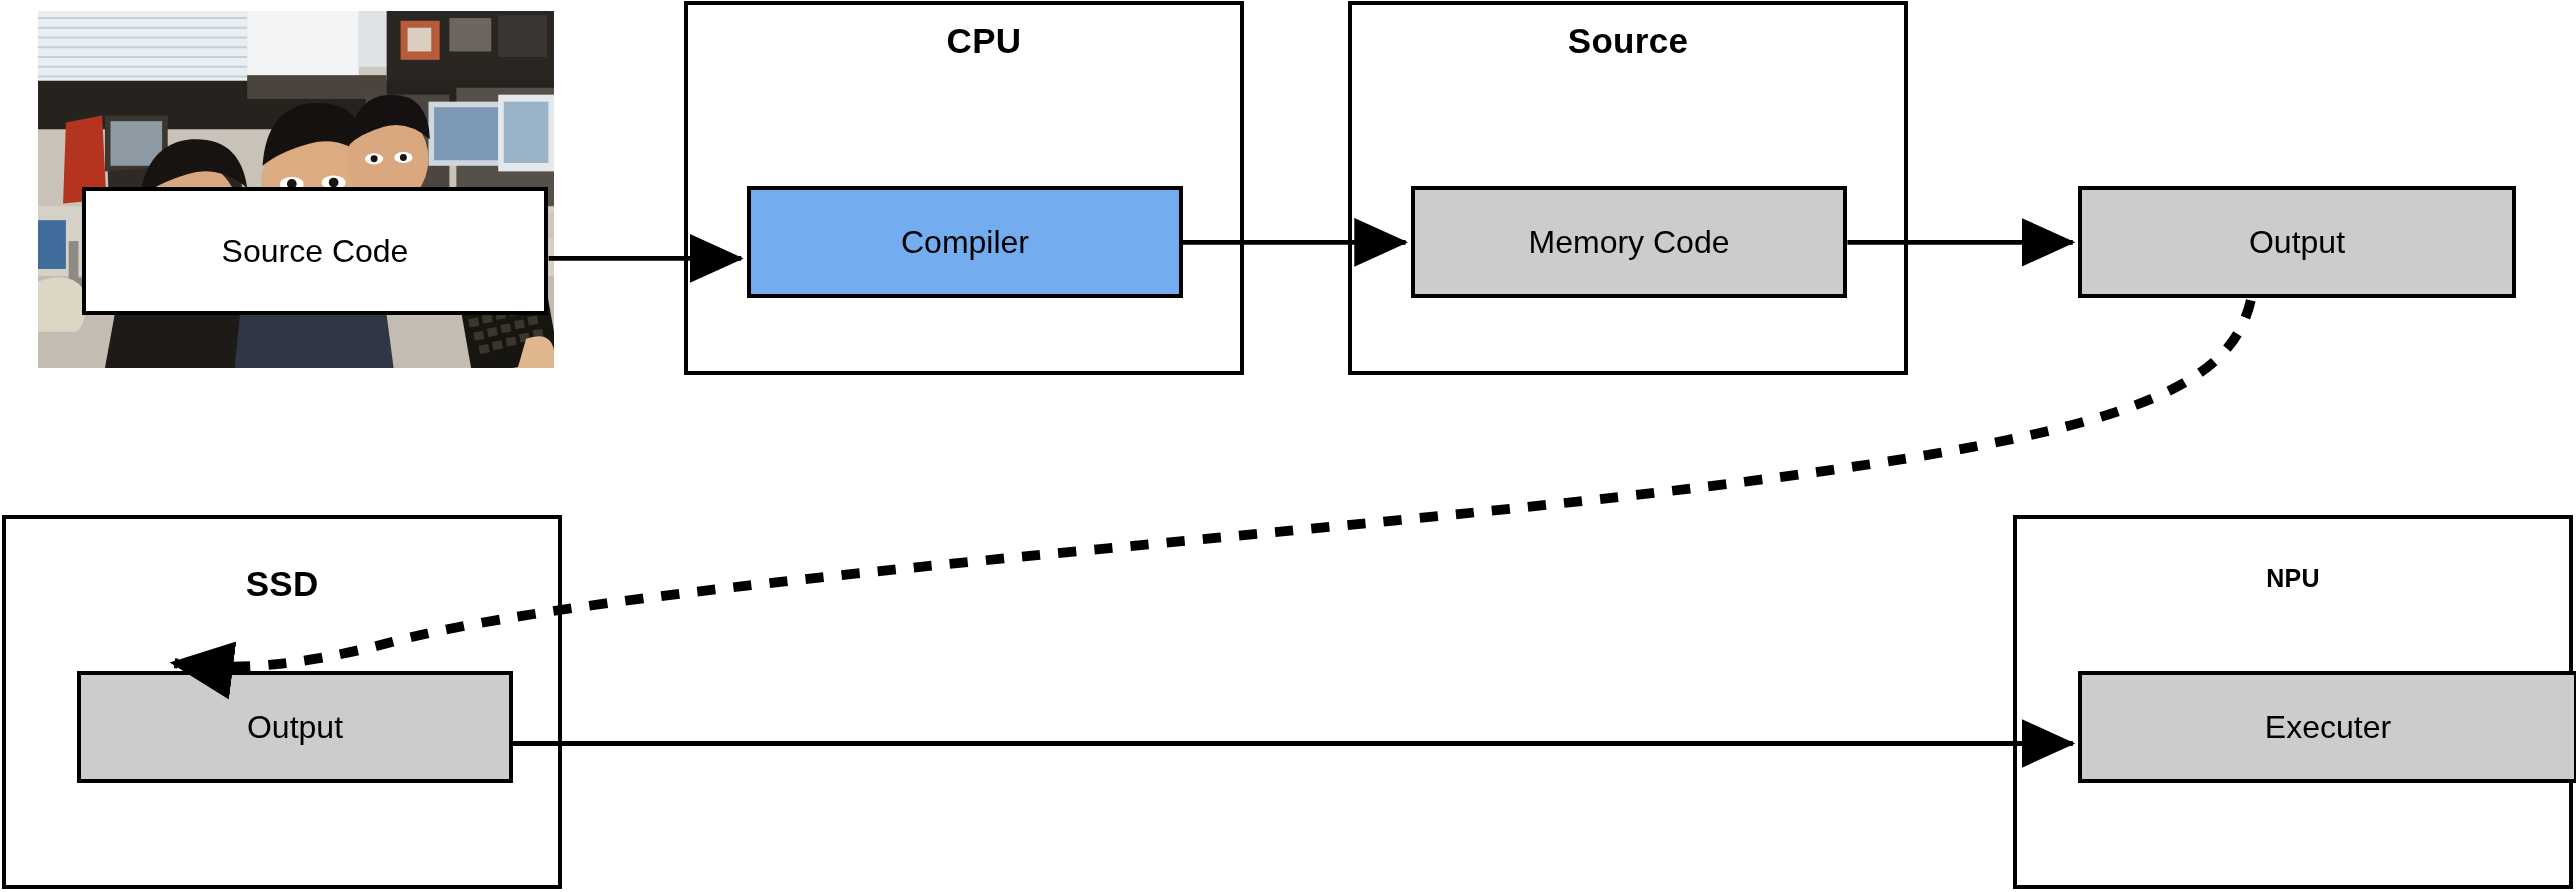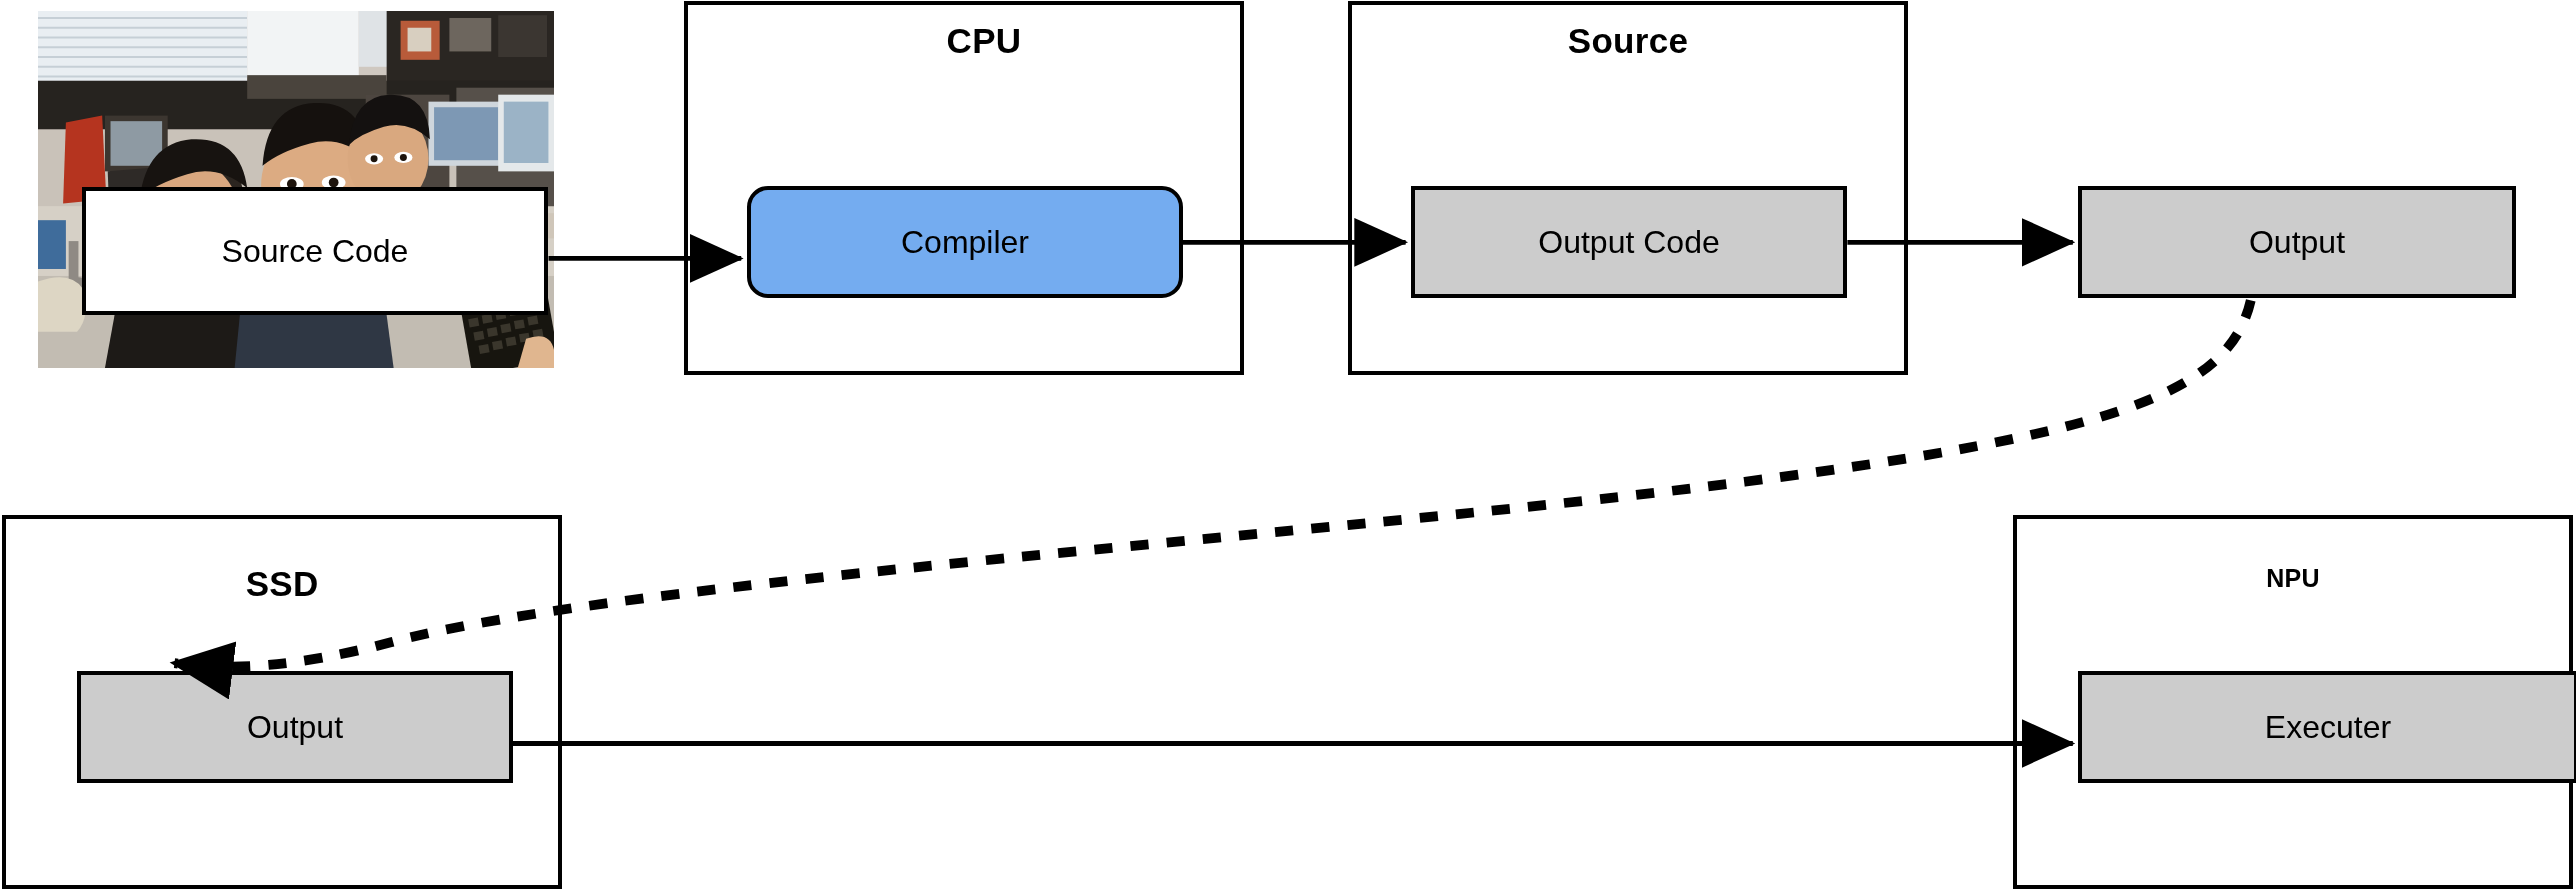--- a/index.html
+++ b/index.html
@@ -41,21 +41,21 @@
     position: absolute;
     box-sizing: border-box;
     border: 4.9px solid #000000;
     display: flex;
     align-items: center;
     justify-content: center;
     color: #000000;
     white-space: nowrap;
   }
   .node.gray  { background: #cccccc; }
-  .node.blue  { background: #74acf0; border-radius: 21px; }
+  .node.blue  { background: #74acf0; }
   .node.white { background: #ffffff; }
 
   
   .photo-tile {
     position: absolute;
     overflow: hidden;
     background: #b9b3ad;
   }
   .photo-tile svg { display: block; width: 100%; height: 100%; }
 
@@ -198,21 +198,21 @@
     <div class="container-title" style="top:15.4px; font-size:35px;margin-left:40px;">CPU</div>
   </div>
   <div class="node blue" style="left:747px; top:186px; width:436px; height:112px; font-size:32px;">
     <span>Compiler</span>
   </div>
 
   <div class="container-box" style="left:1348px; top:1.4px; width:560px; height:374px;">
     <div class="container-title" style="top:15.4px; font-size:35px;">Source</div>
   </div>
   <div class="node gray" style="left:1411px; top:186px; width:436px; height:112px; font-size:32px;">
-    <span>Output Code</span>
+    <span>Memory Code</span>
   </div>
 
   <div class="node gray" style="left:2078px; top:186px; width:438px; height:112px; font-size:32px;">
     <span>Output</span>
   </div>
 
   <div class="container-box" style="left:2.1px; top:515px; width:560px; height:374px;">
     <div class="container-title" style="top:45px; font-size:35px;">SSD</div>
   </div>
   <div class="node gray" style="left:77px; top:671px; width:436px; height:112px; font-size:32px;">

